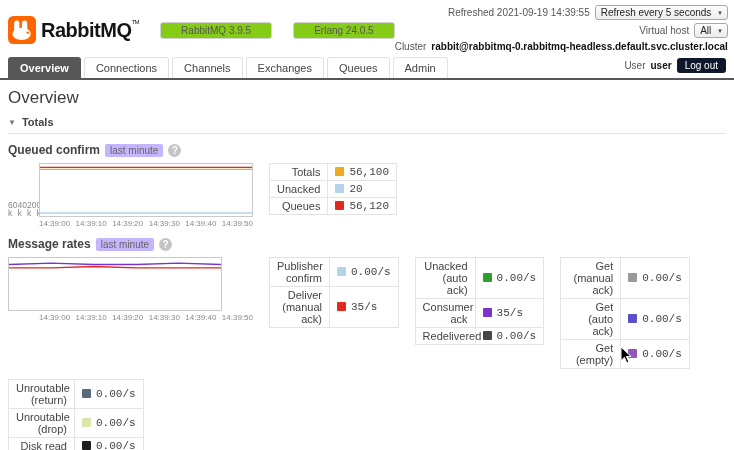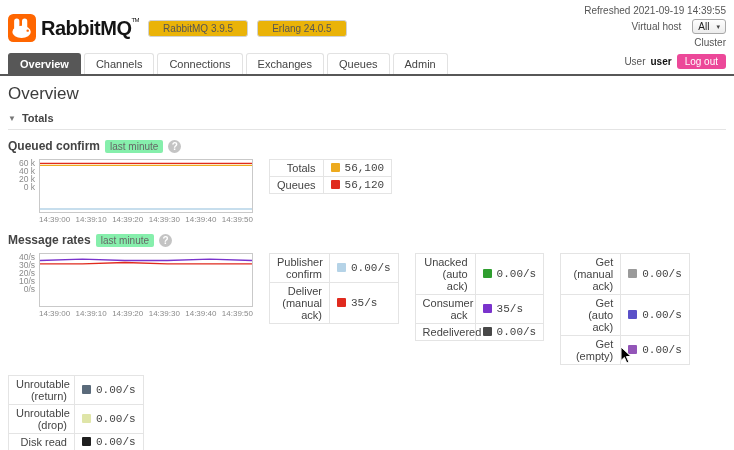--- a/index.html
+++ b/index.html
@@ -8,54 +8,54 @@
     width:734px; height:450px; position:relative; overflow:hidden;
     background:#fff; color:#484848;
     font-family:"Liberation Sans", sans-serif; font-size:11px;
   }
   
   .header-top { display:flex; justify-content:space-between; padding:5px 8px 0 8px; }
   .logo-area { display:flex; align-items:center; gap:5px; }
   .logo-icon svg { width:28px; height:28px; display:block; }
   .brand { font-size:20px; font-weight:bold; color:#141414; letter-spacing:-0.5px; }
   .brand sup { font-size:6px; vertical-align:top; font-weight:normal; }
-  .badge-version { background:#eab308; border:1px solid #d2d2d2; border-radius:3px;
-                   padding:2px 14px; font-size:10px; color:#555; margin-left:4px; white-space:nowrap; }
+  .badge-version { background:#84cc16; border:1px solid #d2d2d2; border-radius:3px;
+                   padding:2px 20px; font-size:10px; color:#555; margin-left:16px; white-space:nowrap; }
   .header-right { text-align:right; font-size:10px; color:#555; }
-  .hr-line { display:flex; justify-content:flex-end; align-items:center; gap:11px; margin-bottom:3px; white-space:nowrap; }
+  .hr-line { display:flex; justify-content:flex-end; align-items:center; gap:5px; margin-bottom:3px; white-space:nowrap; }
   .hr-line b { color:#111; }
   .select-box { border:1px solid #a8a8a8; background:linear-gradient(#fefefe,#ececec);
                 border-radius:3px; padding:1px 5px; font-size:10px; color:#222;
                 display:inline-flex; align-items:center; gap:7px; cursor:default; }
   .select-box .arrow { font-size:7px; color:#444; }
   
   .tabbar { display:flex; justify-content:space-between; align-items:flex-end;
             border-bottom:2px solid #575757; padding:0 8px; margin-top:2px; }
   .tabs { display:flex; gap:3px; }
   .tab { padding:4px 11px; font-size:11px; color:#444; background:#fff;
          border:1px solid #e2e2e2; border-bottom:none; border-radius:3px 3px 0 0; cursor:default; }
   .tab.active { background:#575757; border-color:#575757; color:#fff; font-weight:bold; }
   .userline { font-size:10px; color:#555; display:flex; align-items:center; gap:5px; padding-bottom:5px; }
   .userline b { color:#111; }
-  .logout-btn { background:#ec4899; color:#fff; border-radius:3px; padding:2px 8px; font-size:10px; }
+  .logout-btn { background:#0f172a; color:#fff; border-radius:3px; padding:2px 8px; font-size:10px; }
   
   .main { padding:0 8px; }
   h1 { font-size:17px; font-weight:normal; color:#3c3c3c; margin:8px 0 6px 0; }
   .section-header { display:flex; align-items:center; gap:6px; font-size:11px; font-weight:bold;
                     color:#444; border-bottom:1px solid #e4e4e4; padding:2px 0 5px 0; }
   .tri { font-size:8px; color:#777; }
   .subhead { display:flex; align-items:center; gap:5px; margin:9px 0 6px 0; }
   .subhead-title { font-weight:bold; font-size:12px; color:#444; }
-  .mini-badge { background:#86efac; color:#666; border-radius:2px; padding:1px 5px; font-size:10px; }
+  .mini-badge { background:#c4b5fd; color:#666; border-radius:2px; padding:1px 5px; font-size:10px; }
   .help { background:#c4c4c4; color:#fff; border-radius:7px; width:13px; height:13px;
           font-size:10px; font-weight:bold; text-align:center; line-height:13px; display:inline-block; }
   
   .chart-section { display:flex; align-items:flex-start; gap:16px; }
   .chart-row { display:flex; }
-  .y-axis { width:31px; height:54px; display:flex; flex-direction:column; justify-content:flex-start;
+  .y-axis { width:31px; height:54px; display:flex; flex-direction:row; justify-content:space-between;
             align-items:flex-end; padding-right:4px; font-size:8.5px; color:#8a8a8a; line-height:8px; }
   .plot { width:214px; height:54px; border:1px solid #c9c9c9; background:#fff; }
   .plot svg { display:block; width:212px; height:52px; }
   .x-axis { margin-left:31px; width:214px; display:flex; justify-content:space-between;
             font-size:8px; color:#8a8a8a; margin-top:2px; }
   
   table.legend { border-collapse:collapse; font-size:11px; color:#444; }
   table.legend td { border:1px solid #e4e4e4; padding:2px 7px; vertical-align:middle; }
   table.legend td.lbl { text-align:right; }
   table.legend td.val { white-space:nowrap;font-family:Liberation Mono, monospace; }
@@ -83,39 +83,44 @@
         <circle cx="22.5" cy="19" r="1.4" fill="#f60"></circle>
       </svg>
     </span>
     <span class="brand"><span>RabbitMQ</span><sup>TM</sup></span>
     <span class="badge-version">RabbitMQ 3.9.5</span>
     <span class="badge-version">Erlang 24.0.5</span>
   </div>
   <div class="header-right">
     <div class="hr-line">
       <span>Refreshed 2021-09-19 14:39:55</span>
+      <span class="select-box">
+          <span>Refresh every 5 seconds</span>
+          <span class="arrow">▾</span>
+        </span>
     </div>
     <div class="hr-line">
       <span>Virtual host</span>
       <span class="select-box">
           <span>All</span>
           <span class="arrow">▾</span>
         </span>
     </div>
     <div class="hr-line">
       <span>Cluster</span>
+      <b>rabbit@rabbitmq-0.rabbitmq-headless.default.svc.cluster.local</b>
     </div>
   </div>
 </div>
 
 <div class="tabbar">
   <div class="tabs">
     <span class="tab active">Overview</span>
+    <span class="tab">Connections</span>
     <span class="tab">Channels</span>
-    <span class="tab">Connections</span>
     <span class="tab">Exchanges</span>
     <span class="tab">Queues</span>
     <span class="tab">Admin</span>
   </div>
   <div class="userline">
     <span>User</span>
     <b>user</b>
     <span class="logout-btn">Log out</span>
   </div>
 </div>
@@ -161,43 +166,40 @@
         </div>
     </div>
 
     <table class="legend legend-q">
       <tbody>
           <tr>
         <td class="lbl">Totals</td>
         <td class="val"><span class="swatch" style="background: rgb(237, 170, 30);"></span><span>56,100</span></td>
       </tr>
       <tr>
+        <td class="lbl">Unacked</td>
+        <td class="val"><span class="swatch" style="background: rgb(181, 211, 231);"></span><span>20</span></td>
+      </tr>
+      <tr>
         <td class="lbl">Queues</td>
         <td class="val"><span class="swatch" style="background: rgb(224, 42, 30);"></span><span>56,120</span></td>
       </tr>
     </tbody>
       </table>
   </div>
 
   <div class="subhead">
     <span class="subhead-title">Message rates</span>
     <span class="mini-badge">last minute</span>
     <span class="help">?</span>
   </div>
 
   <div class="chart-section">
     <div class="chart-block">
       <div class="chart-row">
-        <div class="y-axis">
-            <div>40/s</div>
-            <div>30/s</div>
-            <div>20/s</div>
-            <div>10/s</div>
-            <div>0/s</div>
-          </div>
         <div class="plot">
           <svg viewBox="0 0 212 52" preserveAspectRatio="none">
               <polyline points="0.0,6.5 42.4,5.2 84.8,6.5 127.2,6.5 169.6,5.2 212.0,6.5" fill="none" stroke="#7a33cc" stroke-width="1.3"></polyline>
               <polyline points="0.0,9.8 42.4,9.8 84.8,8.5 127.2,9.8 169.6,9.8 212.0,9.8" fill="none" stroke="#e02a1e" stroke-width="1.3"></polyline>
             </svg>
         </div>
       </div>
       <div class="x-axis">
           <div>14:39:00</div>
           <div>14:39:10</div>

